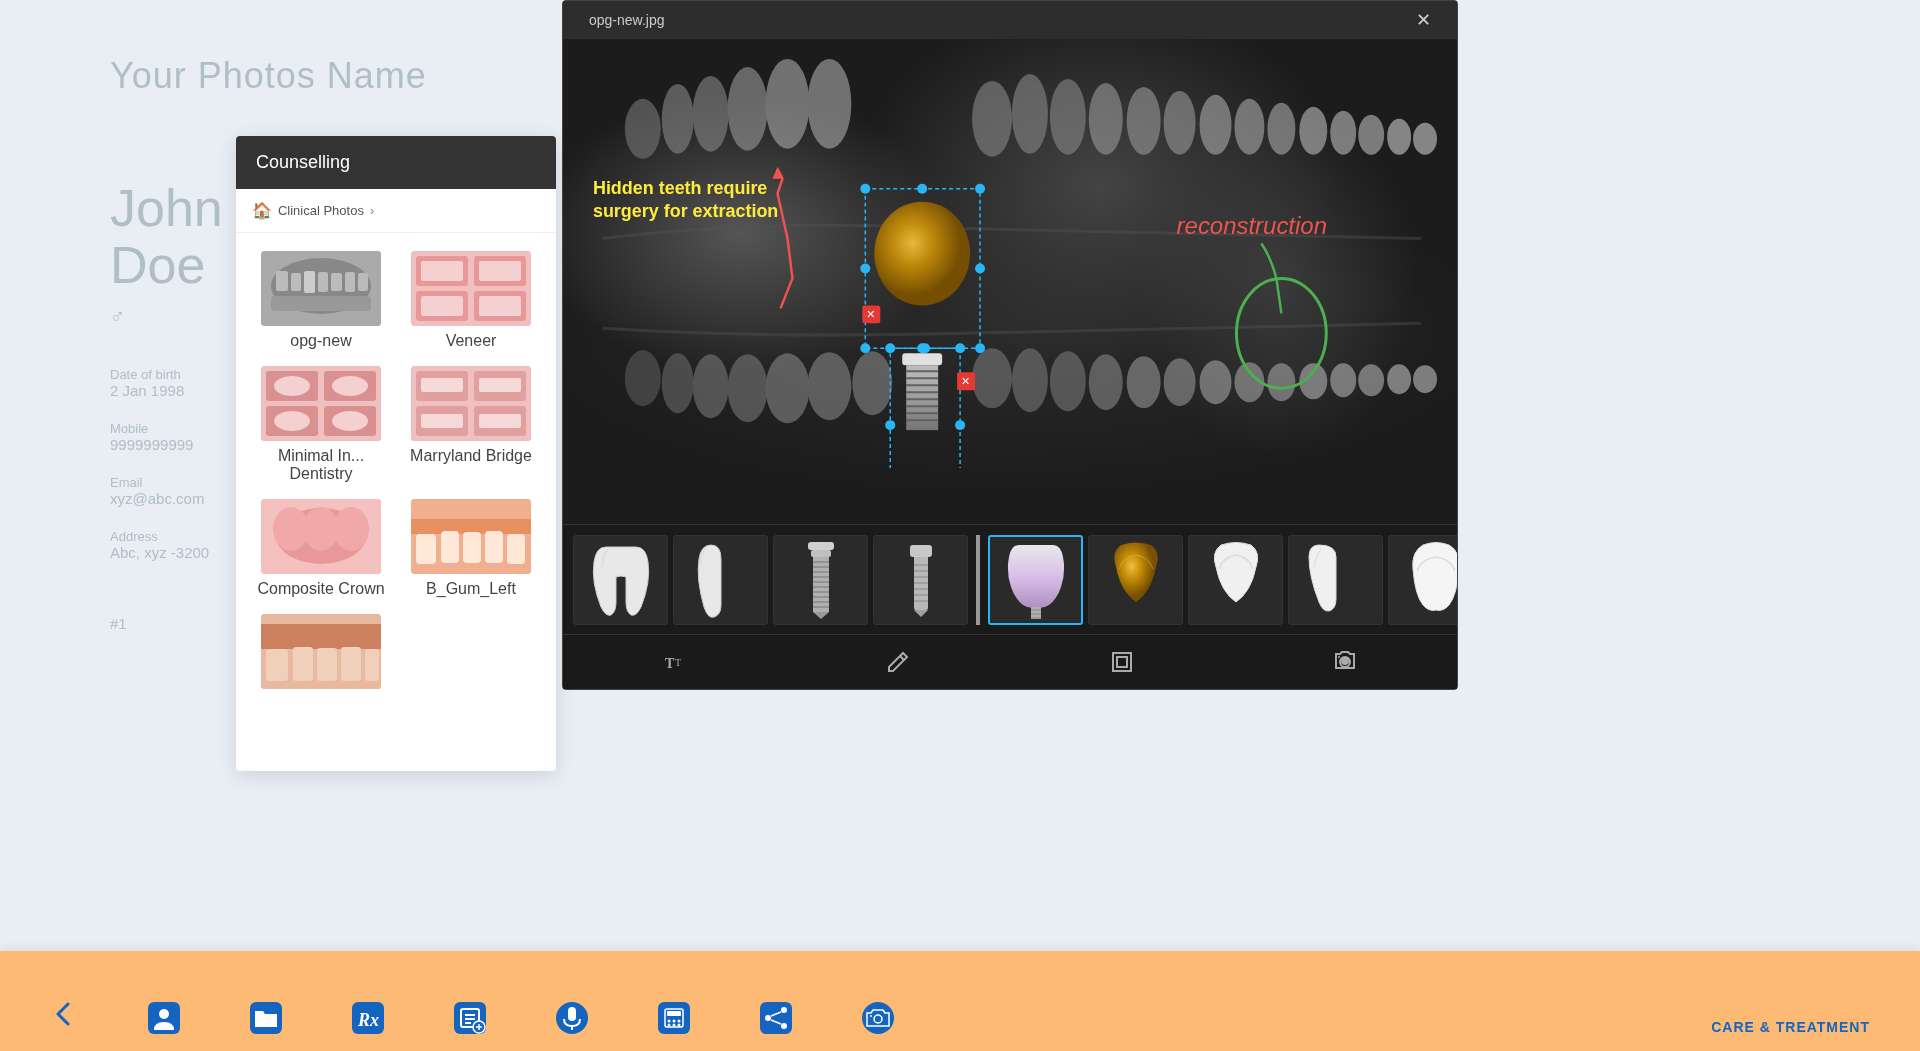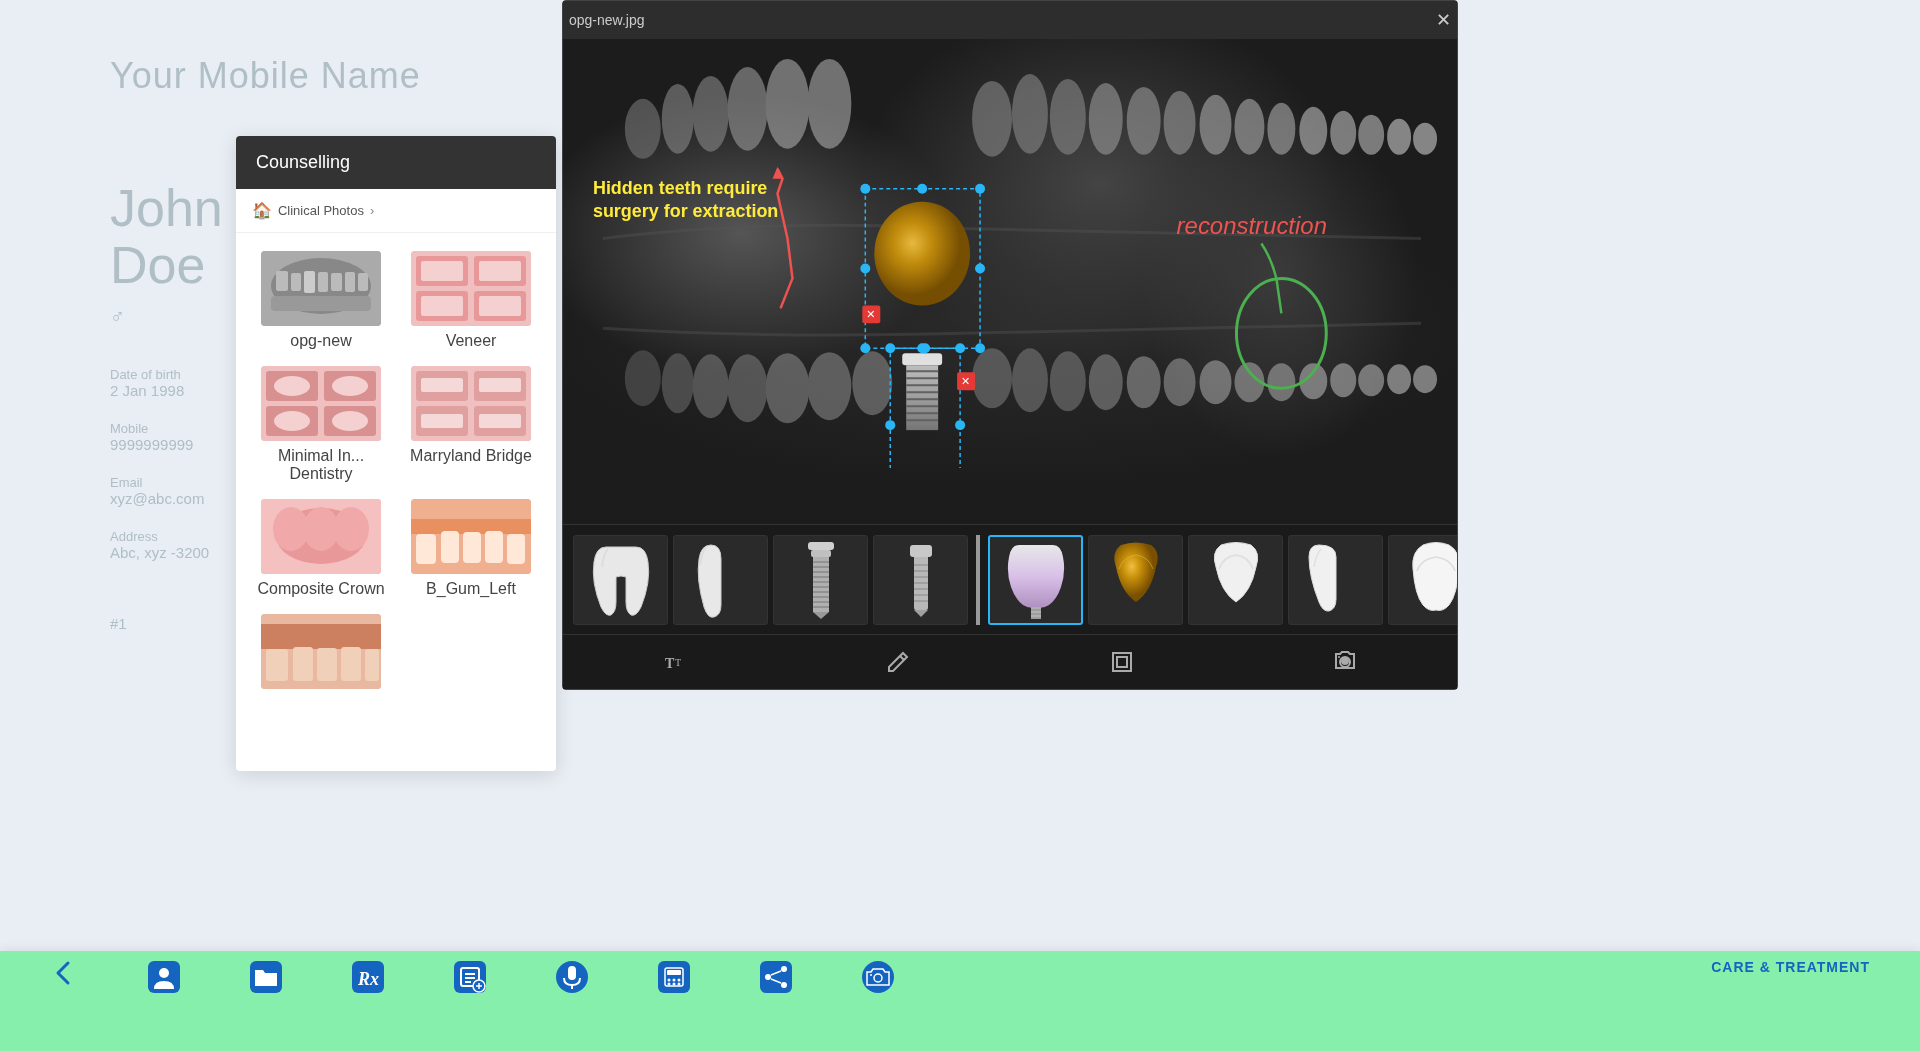--- a/index.html
+++ b/index.html
@@ -161,21 +161,21 @@
       border: 1px solid #444;
       border-radius: 4px;
       display: flex;
       flex-direction: column;
     }
     .viewer-titlebar {
       background: #2d2d2d;
       display: flex;
       align-items: center;
       justify-content: space-between;
-      padding: 10px 6px;
+      padding: 10px 26px;
       flex-shrink: 0;
     }
     .viewer-title {
       color: #ccc;
       font-size: 14px;
     }
     .viewer-close {
       color: #ccc;
       font-size: 18px;
       cursor: pointer;
@@ -248,25 +248,25 @@
       justify-content: center;
     }
 
     
     .bottom-nav {
       position: absolute;
       bottom: 0;
       left: 0;
       right: 0;
       height: 100px;
-      background: #86efac;
-      display: flex;
-      align-items: flex-start;
+      background: #fdba74;
+      display: flex;
+      align-items: flex-end;
       justify-content: space-between;
-      padding: 8px 50px;
+      padding: 16px 50px;
       box-shadow: 0 -2px 10px rgba(0,0,0,0.08);
     }
     .nav-items {
       display: flex;
       align-items: center;
       gap: 70px;
     }
     .nav-item {
       display: flex;
       flex-direction: column;
@@ -291,21 +291,21 @@
     .xray-svg-overlay {
       position: absolute;
       inset: 0;
       pointer-events: none;
     }
   </style>
 </head>
 <body>
 
 <div class="brand-area">
-  <div class="brand-name">Your Mobile Name</div>
+  <div class="brand-name">Your Photos Name</div>
   <div class="patient-name">
     <span>John B</span><br>
     <span>Doe</span>
   </div>
   <div class="gender-icon">♂</div>
   <div class="patient-info">
     <div class="info-row">
       <div class="info-label">Date of birth</div>
       <div class="info-value">2 Jan 1998</div>
     </div>

